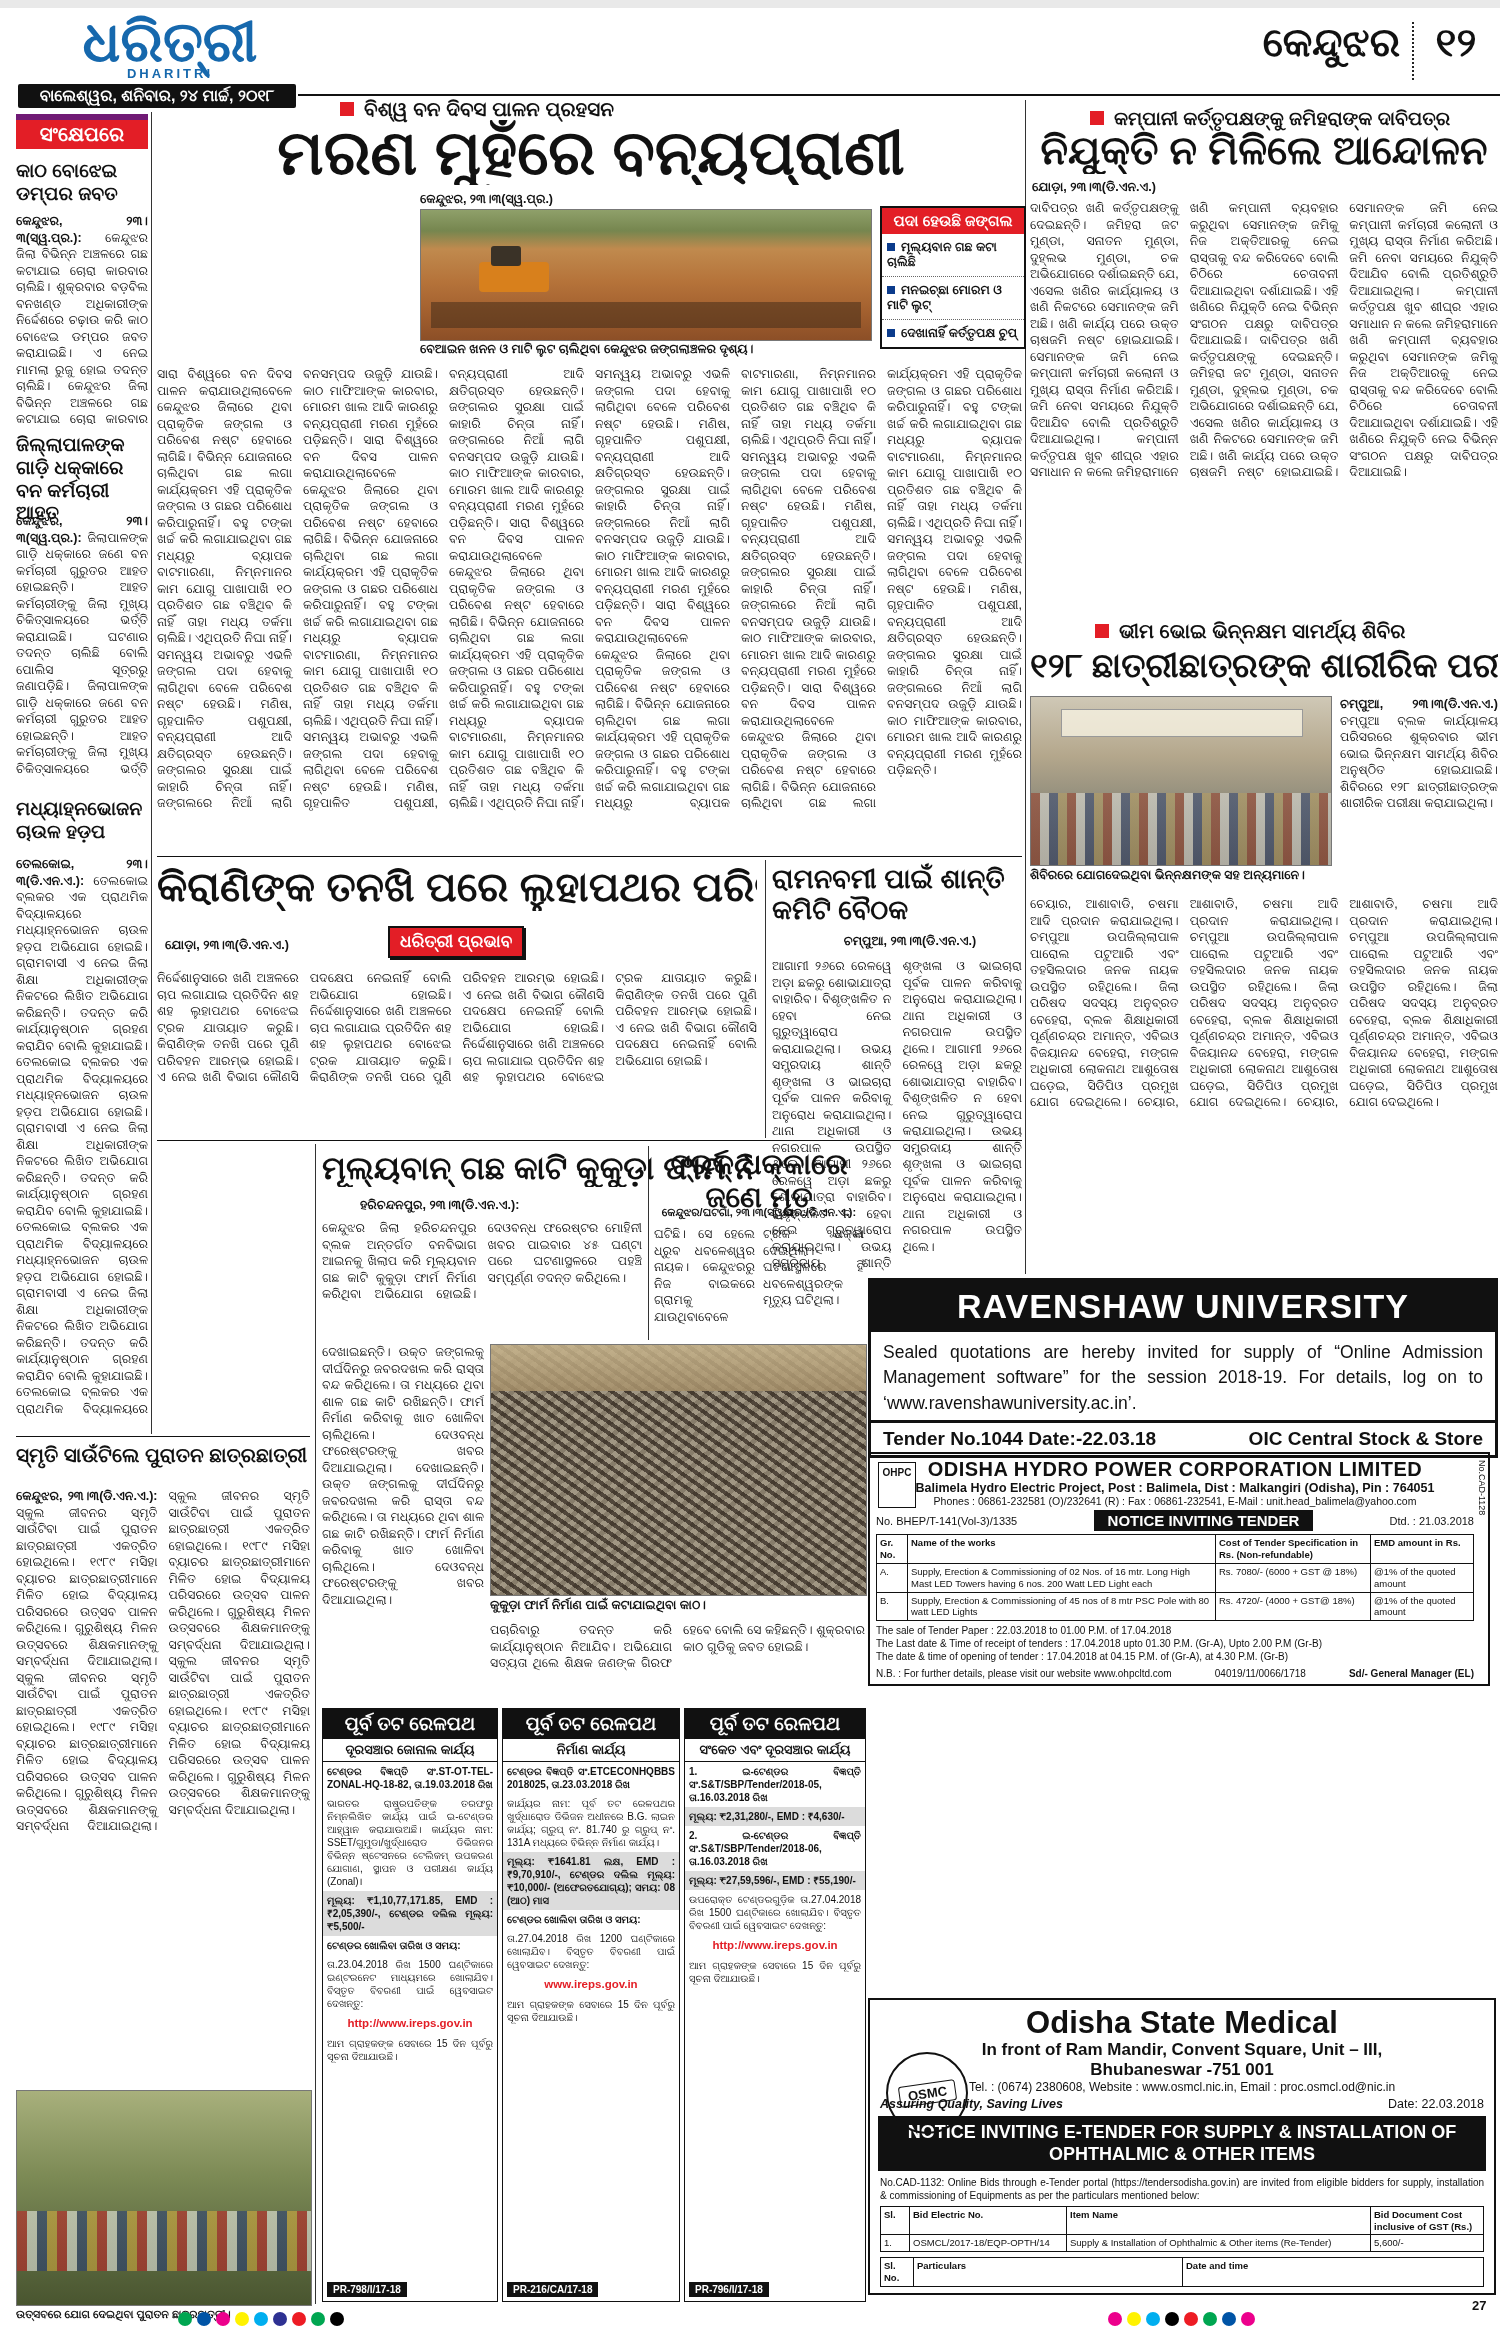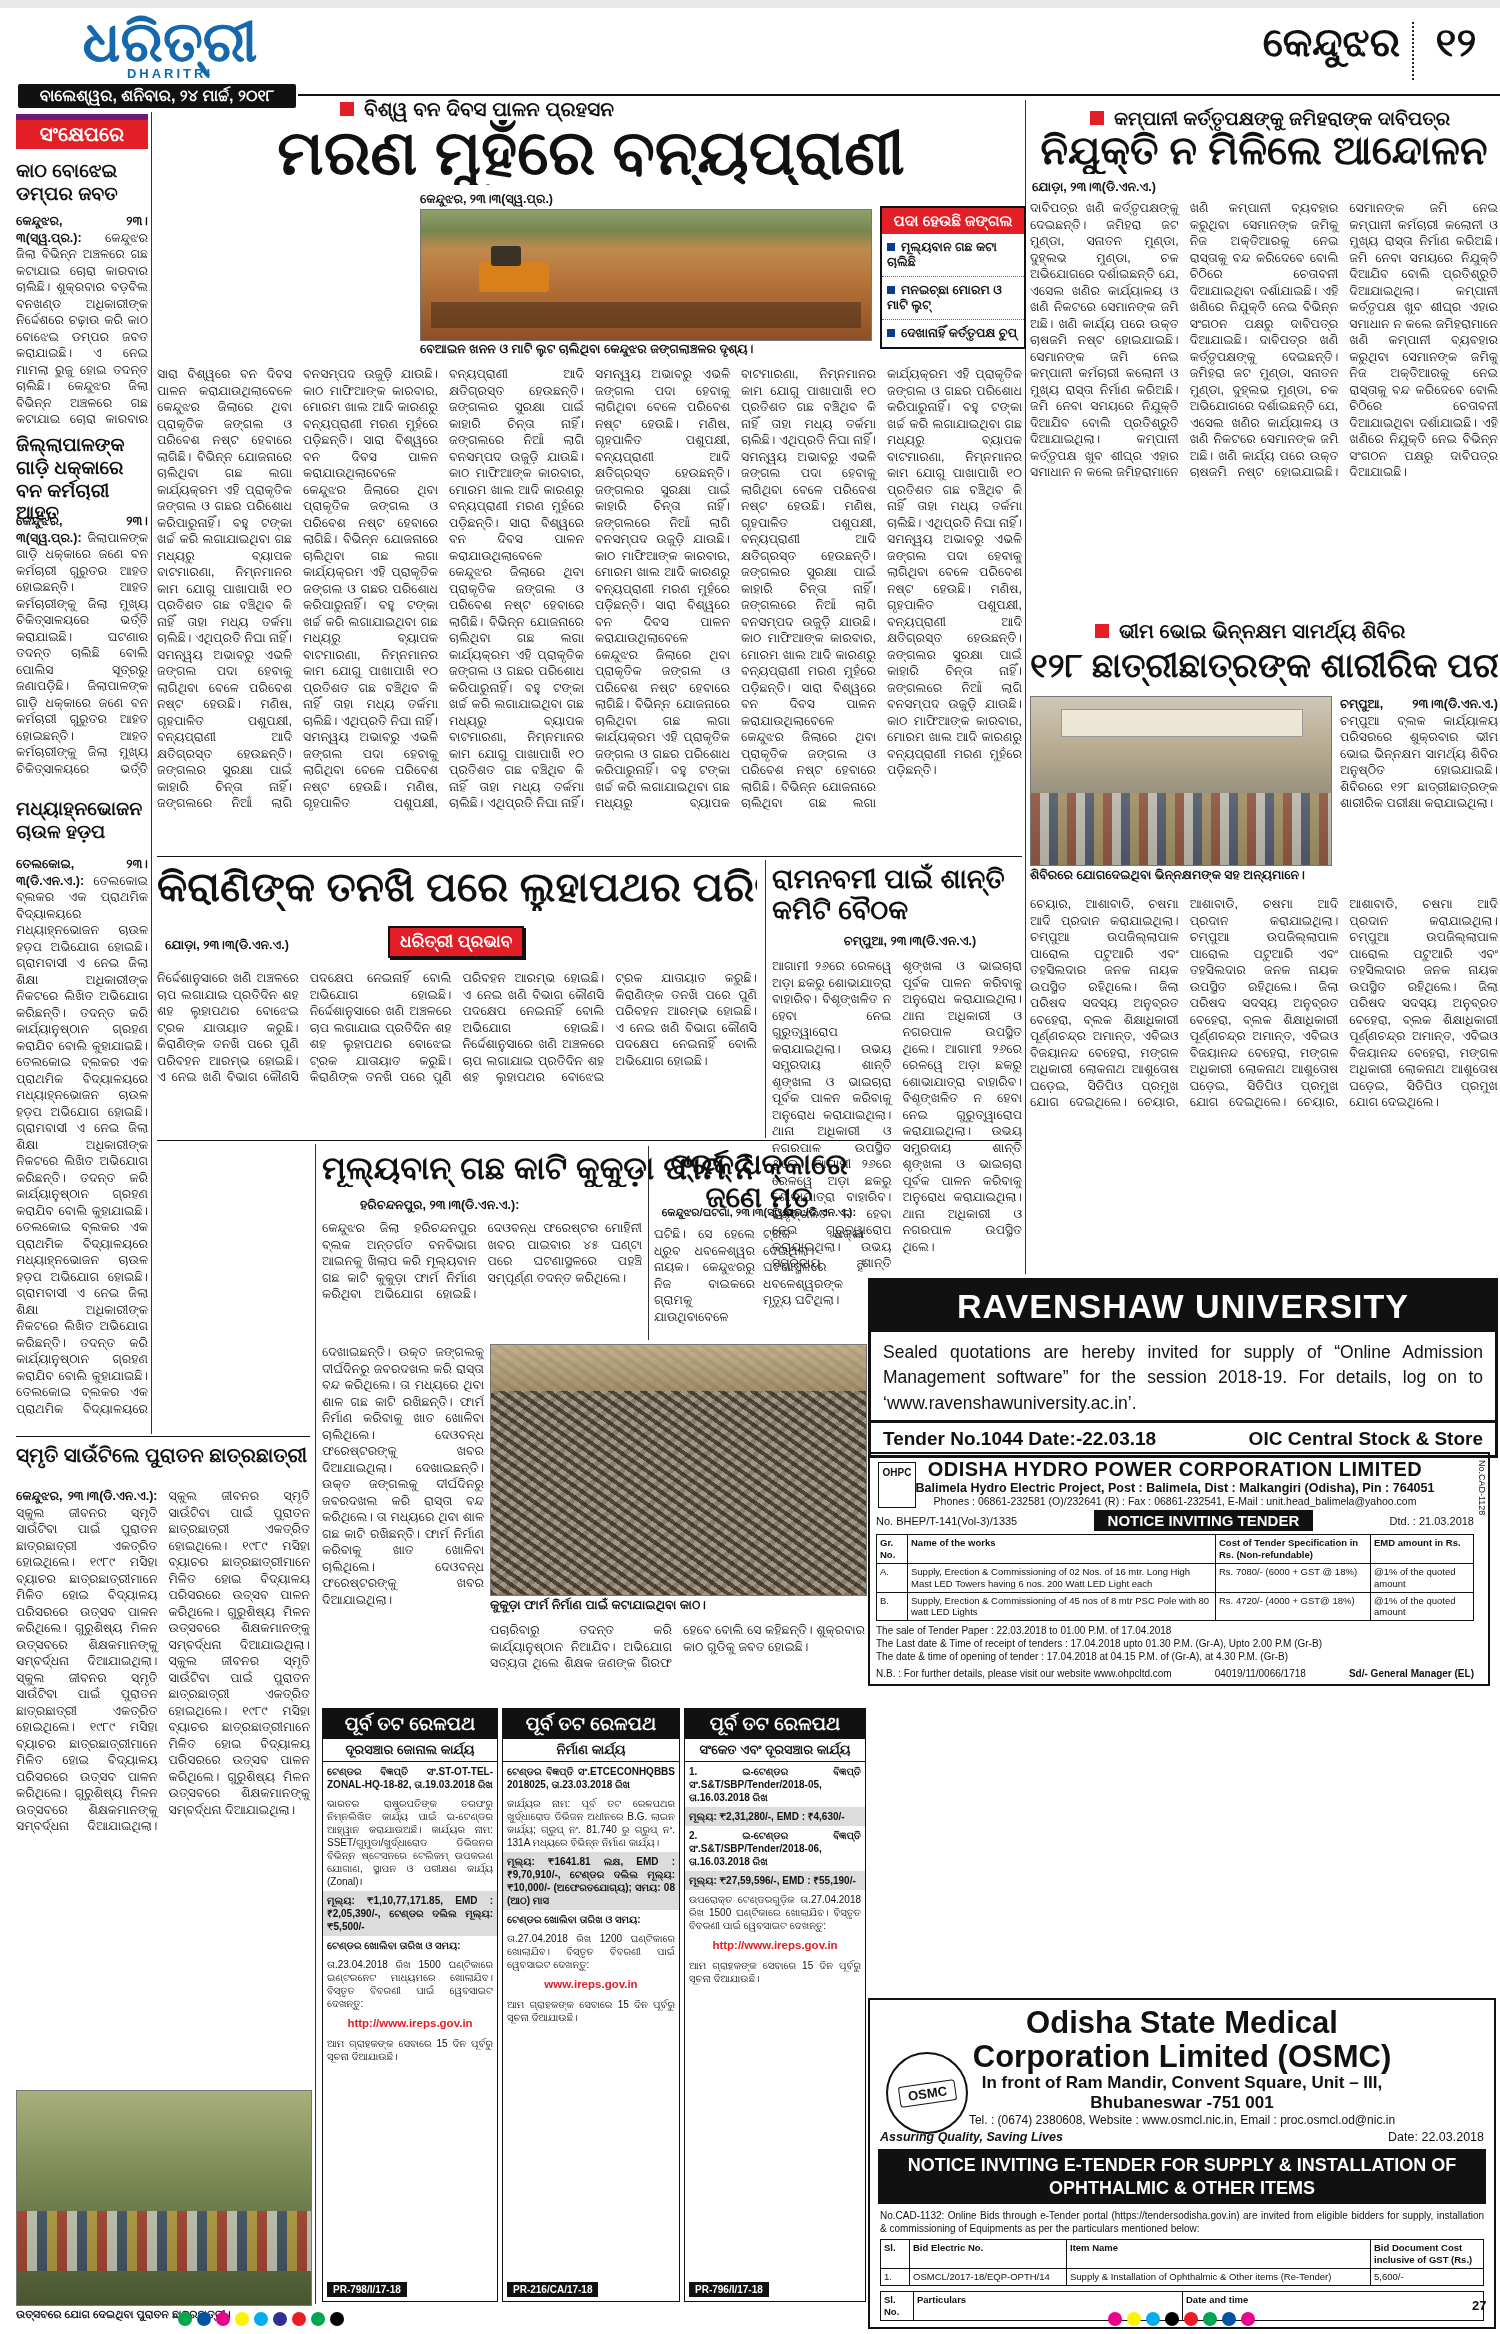--- a/index.html
+++ b/index.html
@@ -325,21 +325,20 @@
       <span class="small">04019/11/0066/1718</span>
       <span class="small" style="font-weight:bold;">Sd/- General Manager (EL)</span>
     </div>
   </div>
 
   <div class="abs osmc" style="left:868px;top:1756px;width:604px;">
     <div class="osmc-logo">
         <span class="inner">OSMC</span>
       </div>
     <div class="t1">Odisha State Medical</div>
-    <div class="t1">Corporation Limited (OSMC)</div>
     <div class="t2">In front of Ram Mandir, Convent Square, Unit – III,</div>
     <div class="t2">Bhubaneswar -751 001</div>
     <div class="t3">Tel. : (0674) 2380608, Website : www.osmcl.nic.in, Email : proc.osmcl.od@nic.in</div>
     <div class="tagline-row">
       <span style="font-style:italic;font-weight:bold;">Assuring Quality, Saving Lives</span>
       <span>Date: 22.03.2018</span>
     </div>
     <div class="banner osmc-banner">NOTICE INVITING E-TENDER FOR SUPPLY &amp; INSTALLATION OF OPHTHALMIC &amp; OTHER ITEMS</div>
     <div class="small">No.CAD-1132: Online Bids through e-Tender portal (https://tendersodisha.gov.in) are invited from eligible bidders for supply, installation &amp; commissioning of Equipments as per the particulars mentioned below:</div>
     <table class="t-osmc1" style="margin-top:4px;">

